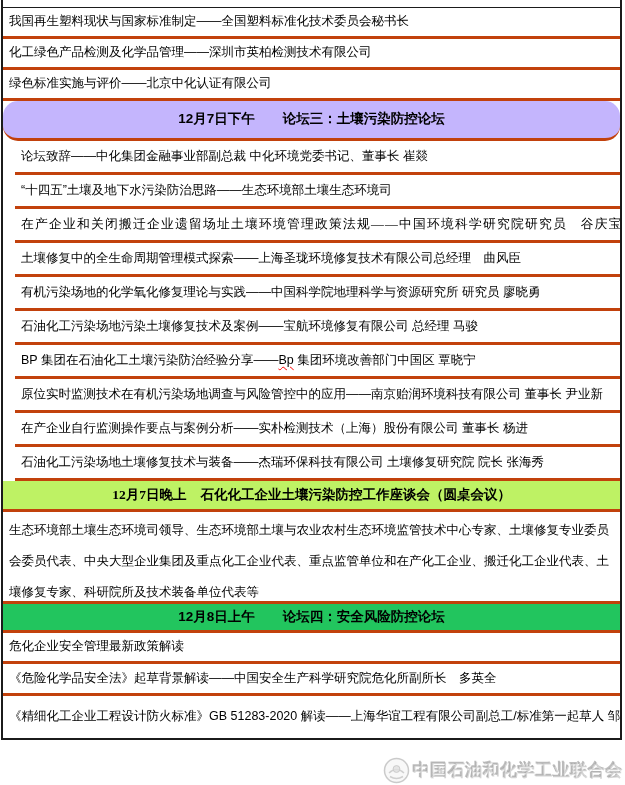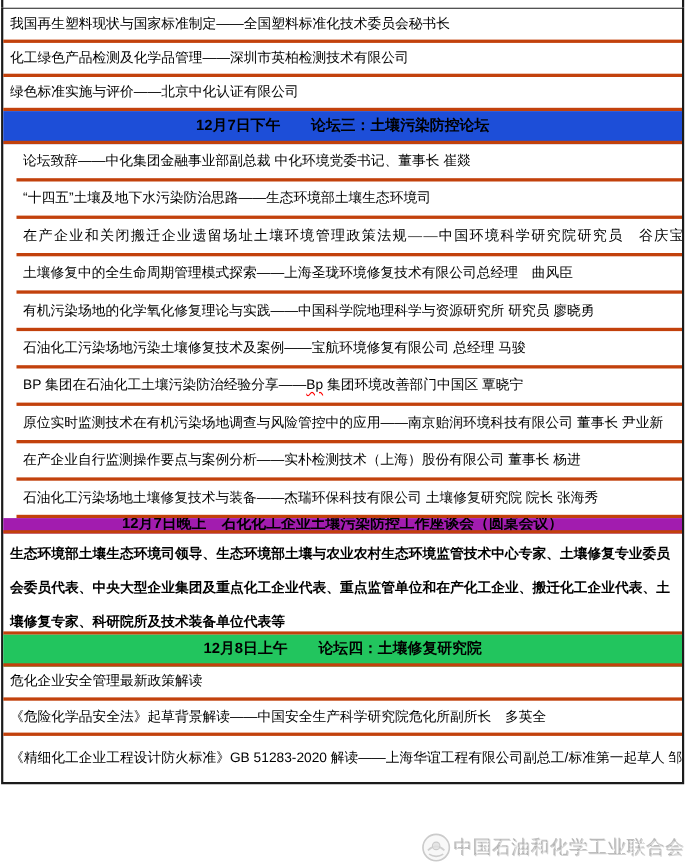--- a/index.html
+++ b/index.html
@@ -39,53 +39,52 @@
   .h32 { height: 32px; }
   .h34 { height: 34px; margin-left: 12px; }
   .h42 { height: 42px; }
   .hdr {
     font-weight: bold;
     font-size: 13.5px;
     justify-content: center;
     gap: 28px;
   }
   .hdr.gap-narrow { gap: 14px; }
-  .hdr-blue   { background: #1d4ed8; height: 30px; }
-  .hdr-orange { background: #a21caf; height: 14px; }
+  .hdr-blue   { background: #c4b5fd; height: 40px; border-radius: 15px; }
+  .hdr-orange { background: #bef264; height: 31px; font-family: Liberation Serif, serif; }
   .hdr-green  { background: #22c55e; height: 29px; }
   .serif-spaced {
     font-family: "Liberation Serif", serif;
     letter-spacing: 1.2px;
     font-size: 12.8px;
   }
   .attendees {
     height: 92px;
     align-items: flex-start;
     white-space: normal;
     line-height: 31px;
     padding-top: 3px;
-    font-weight: bold;
   }
   .squiggly {
     text-decoration: underline wavy #ff0000;
     text-decoration-thickness: 1px;
     text-underline-offset: 2px;
   }
   .watermark {
     position: absolute;
     right: 2px;
     bottom: 1px;
     display: flex;
     align-items: center;
     gap: 3px;
     pointer-events: none;
   }
   .watermark .wm-text {
     font-size: 17px;
-    font-weight: normal;
+    font-weight: bold;
     letter-spacing: 0.5px;
     color: rgba(150, 150, 150, 0.40);
     text-shadow: 1px 1px 0 rgba(255,255,255,0.95), -1px -1px 0 rgba(110,110,110,0.45);
     white-space: nowrap;
   }
   .watermark svg { display: block; opacity: 0.55; }
 </style>
 </head>
 <body>
 
@@ -144,21 +143,21 @@
         <span>12月7日晚上</span>
         <span>石化化工企业土壤污染防控工作座谈会（圆桌会议）</span>
       </div>
 
       <div class="row attendees">
         <span>生态环境部土壤生态环境司领导、生态环境部土壤与农业农村生态环境监管技术中心专家、土壤修复专业委员会委员代表、中央大型企业集团及重点化工企业代表、重点监管单位和在产化工企业、搬迁化工企业代表、土壤修复专家、科研院所及技术装备单位代表等</span>
       </div>
 
       <div class="row hdr hdr-green">
         <span>12月8日上午</span>
-        <span>论坛四：土壤修复研究院</span>
+        <span>论坛四：安全风险防控论坛</span>
       </div>
 
       <div class="row h31">
         <span>危化企业安全管理最新政策解读</span>
       </div>
       <div class="row h32">
         <span>《危险化学品安全法》起草背景解读——中国安全生产科学研究院危化所副所长　多英全</span>
       </div>
       <div class="row h42">
         <span>《精细化工企业工程设计防火标准》GB 51283-2020 解读——上海华谊工程有限公司副总工/标准第一起草人 邹中华</span>

